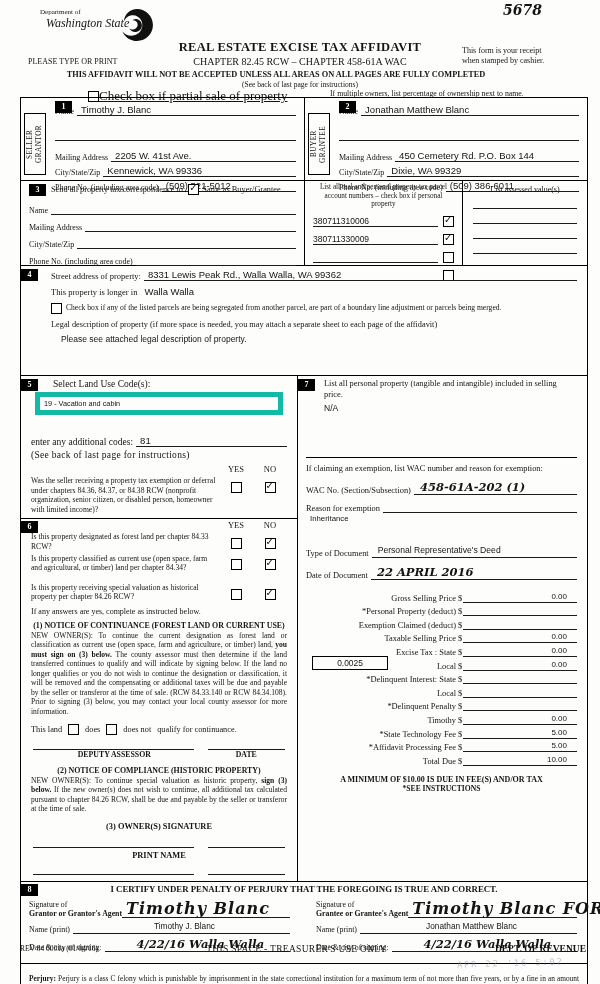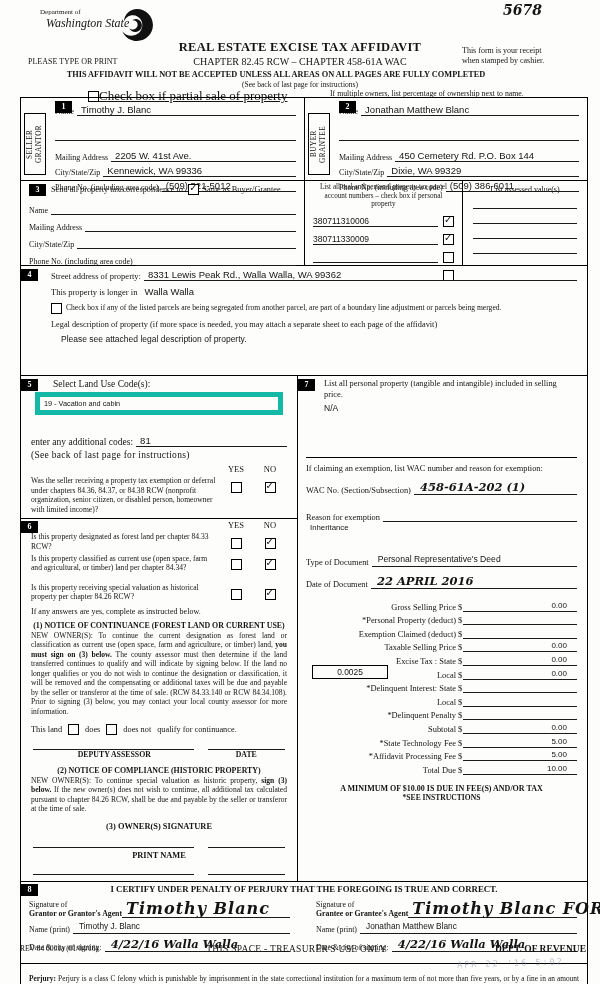--- a/index.html
+++ b/index.html
@@ -119,21 +119,21 @@
   
   .rowE{position:relative;height:82px;border-bottom:1px solid #000;box-sizing:border-box;}
   .certify{text-align:center;font-weight:bold;font-size:8.8px;padding-top:2px;}
   .sgrid{display:flex;gap:26px;padding:2px 10px 0 8px;}
   .scol{flex:1;position:relative;}
   .sigrow{display:flex;align-items:flex-end;height:22px;}
   .siglab{font-size:7.8px;line-height:9px;white-space:nowrap;}
   .siglab .b2{font-weight:bold;}
   .sigln{flex:1;border-bottom:1px solid #1a1a1a;position:relative;height:14px;}
   .sigln .script{position:absolute;left:4px;bottom:-1px;}
-  .namerow,.daterow{display:flex;align-items:flex-end;margin-top:3px;}
+  .namerow,.daterow{display:flex;align-items:flex-end;margin-top:3px;text-align:center;}
   .namerow .flabel,.daterow .flabel{font-size:7.9px;}
   .daterow .handline{font-size:11.5px;}
   
   .perjury{padding:3px 8px 4px 8px;font-size:7.35px;line-height:9.3px;text-align:justify;}
   .footer{position:absolute;left:20px;top:944px;width:566px;display:flex;
           justify-content:space-between;align-items:flex-start;}
   .footer .rev{font-size:7.5px;}
   .footer .treas{font-size:9.5px;letter-spacing:.3px;}
   .footer .dept{font-size:9.5px;font-weight:bold;}
   .stamp{position:absolute;right:36px;top:958px;font-size:8.5px;color:#8a93a8;opacity:.55;
@@ -382,21 +382,21 @@
       <div class="colR">
         <div class="badge" style="left:0;top:3px;">7</div>
         <div class="s7intro">List all  personal property (tangible and intangible) included in selling price.</div>
         <div class="na fill">N/A</div>
         <div class="exblock">
           <div>If claiming an exemption, list WAC number and reason for exemption:</div>
           <div class="wacrow">
             <span class="flabel">WAC No. (Section/Subsection)</span>
             <span class="handline hand" style="font-size:11.5px;">458-61A-202 (1)</span>
           </div>
-          <div class="wacrow" style="margin-top:14px;">
+          <div class="wacrow" style="margin-top:5px;">
             <span class="flabel">Reason for exemption</span>
             <span class="handline"></span>
           </div>
           <div class="inher fill">Inheritance</div>
         </div>
         <div class="docrow" style="margin-top:22px;">
           <span class="flabel">Type of Document</span>
           <span class="handline fill" style="font-size:8.6px;">Personal Representative's Deed</span>
         </div>
         <div class="docrow" style="margin-top:7px;">
@@ -444,21 +444,21 @@
             <span class="finlabel">Local</span>
             <span class="findollar">$</span>
             <span class="finline fill"></span>
           </div>
           <div class="finrow">
             <span class="finlabel">*Delinquent Penalty</span>
             <span class="findollar">$</span>
             <span class="finline fill"></span>
           </div>
           <div class="finrow">
-            <span class="finlabel">Subtotal</span>
+            <span class="finlabel">Timothy</span>
             <span class="findollar">$</span>
             <span class="finline fill">0.00</span>
           </div>
           <div class="finrow">
             <span class="finlabel">*State Technology Fee</span>
             <span class="findollar">$</span>
             <span class="finline fill">5.00</span>
           </div>
           <div class="finrow">
             <span class="finlabel">*Affidavit Processing Fee</span>

